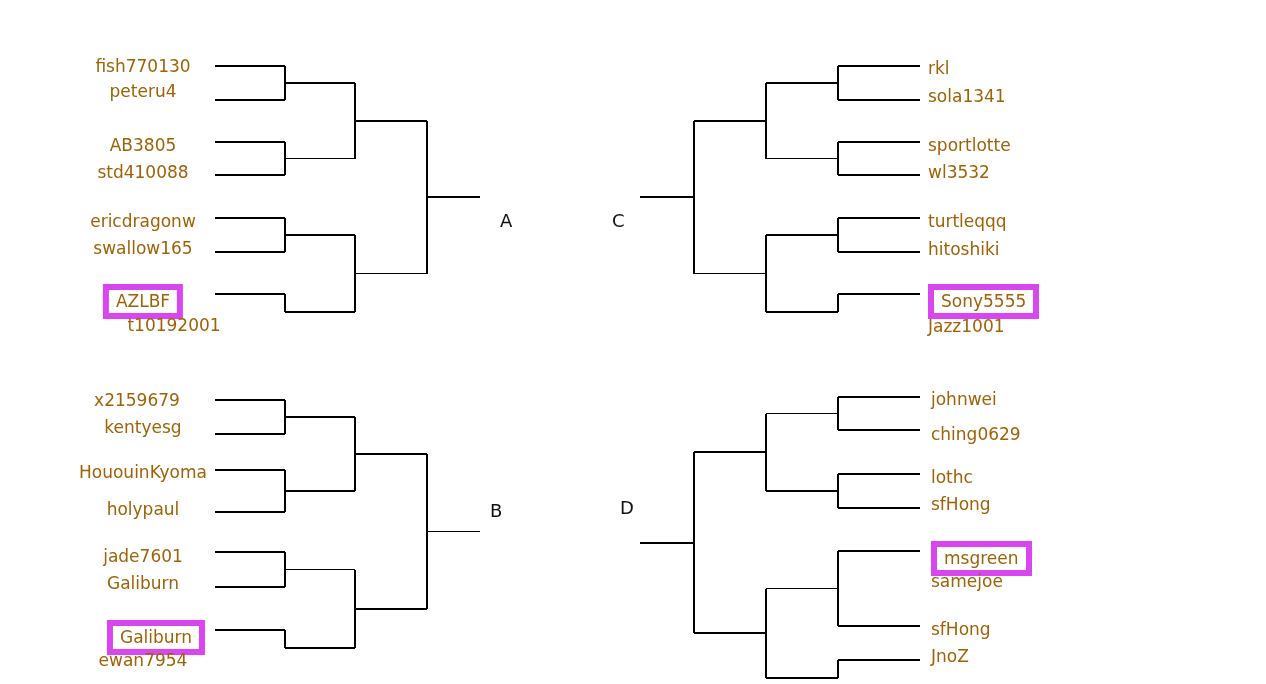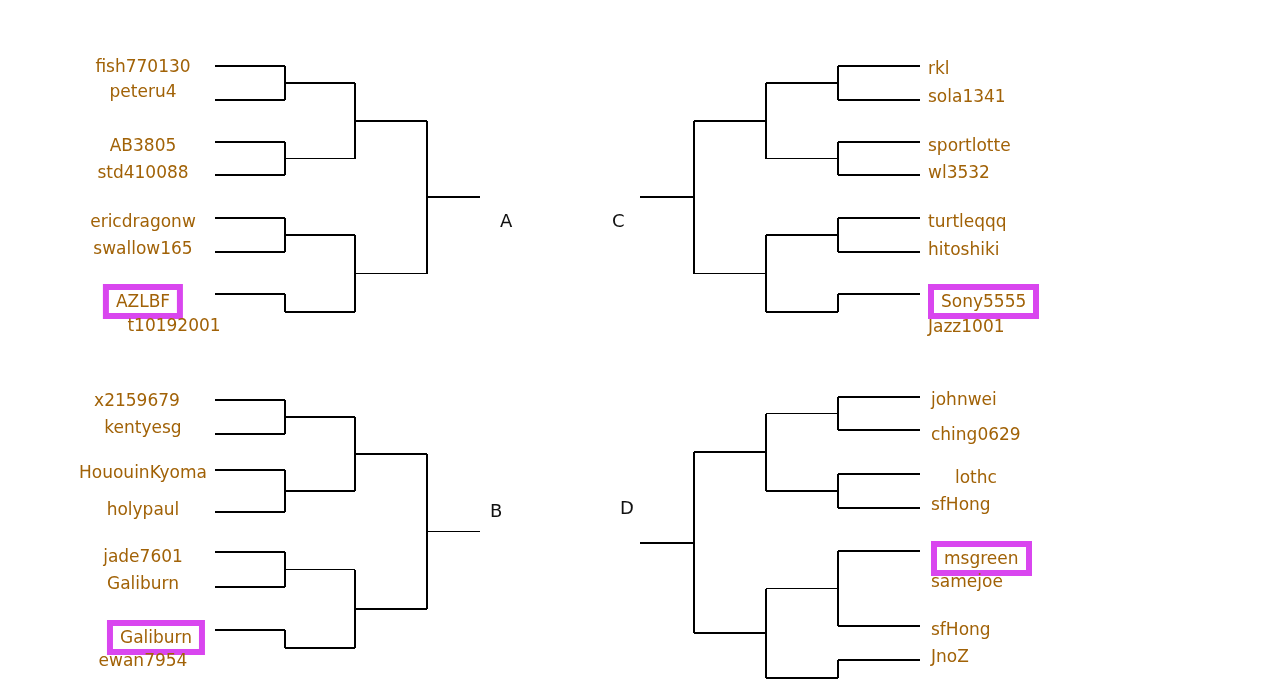--- a/index.html
+++ b/index.html
@@ -177,21 +177,21 @@
       <div class="player right-side" style="left: 928px; top: 86px;">sola1341</div>
       <div class="player right-side" style="left: 928px; top: 135px;">sportlotte</div>
       <div class="player right-side" style="left: 928px; top: 162px; text-align: center;">wl3532</div>
       <div class="player right-side" style="left: 928px; top: 211px;">turtleqqq</div>
       <div class="player right-side" style="left: 928px; top: 239px;">hitoshiki</div>
       <div class="player right-side highlight" style="left: 928px; top: 284px;">Sony5555</div>
       <div class="player right-side" style="left: 928px; top: 316px;">Jazz1001</div>
       <div class="group-label" style="left: 612px; top: 211px;">C</div>
       <div class="player right-side" style="left: 931px; top: 389px;">johnwei</div>
       <div class="player right-side" style="left: 931px; top: 424px;">ching0629</div>
-      <div class="player right-side" style="left: 931px; top: 467px; margin-left: 24px;">lothc</div>
+      <div class="player right-side" style="left: 931px; top: 467px;">lothc</div>
       <div class="player right-side" style="left: 931px; top: 494px;">sfHong</div>
       <div class="player right-side highlight" style="left: 931px; top: 541px;">msgreen</div>
       <div class="player right-side" style="left: 931px; top: 571px;">samejoe</div>
       <div class="player right-side" style="left: 931px; top: 619px;">sfHong</div>
       <div class="player right-side" style="left: 931px; top: 646px;">JnoZ</div>
       <div class="group-label" style="left: 620px; top: 498px;">D</div>
     </div>
 
 </div>
 

